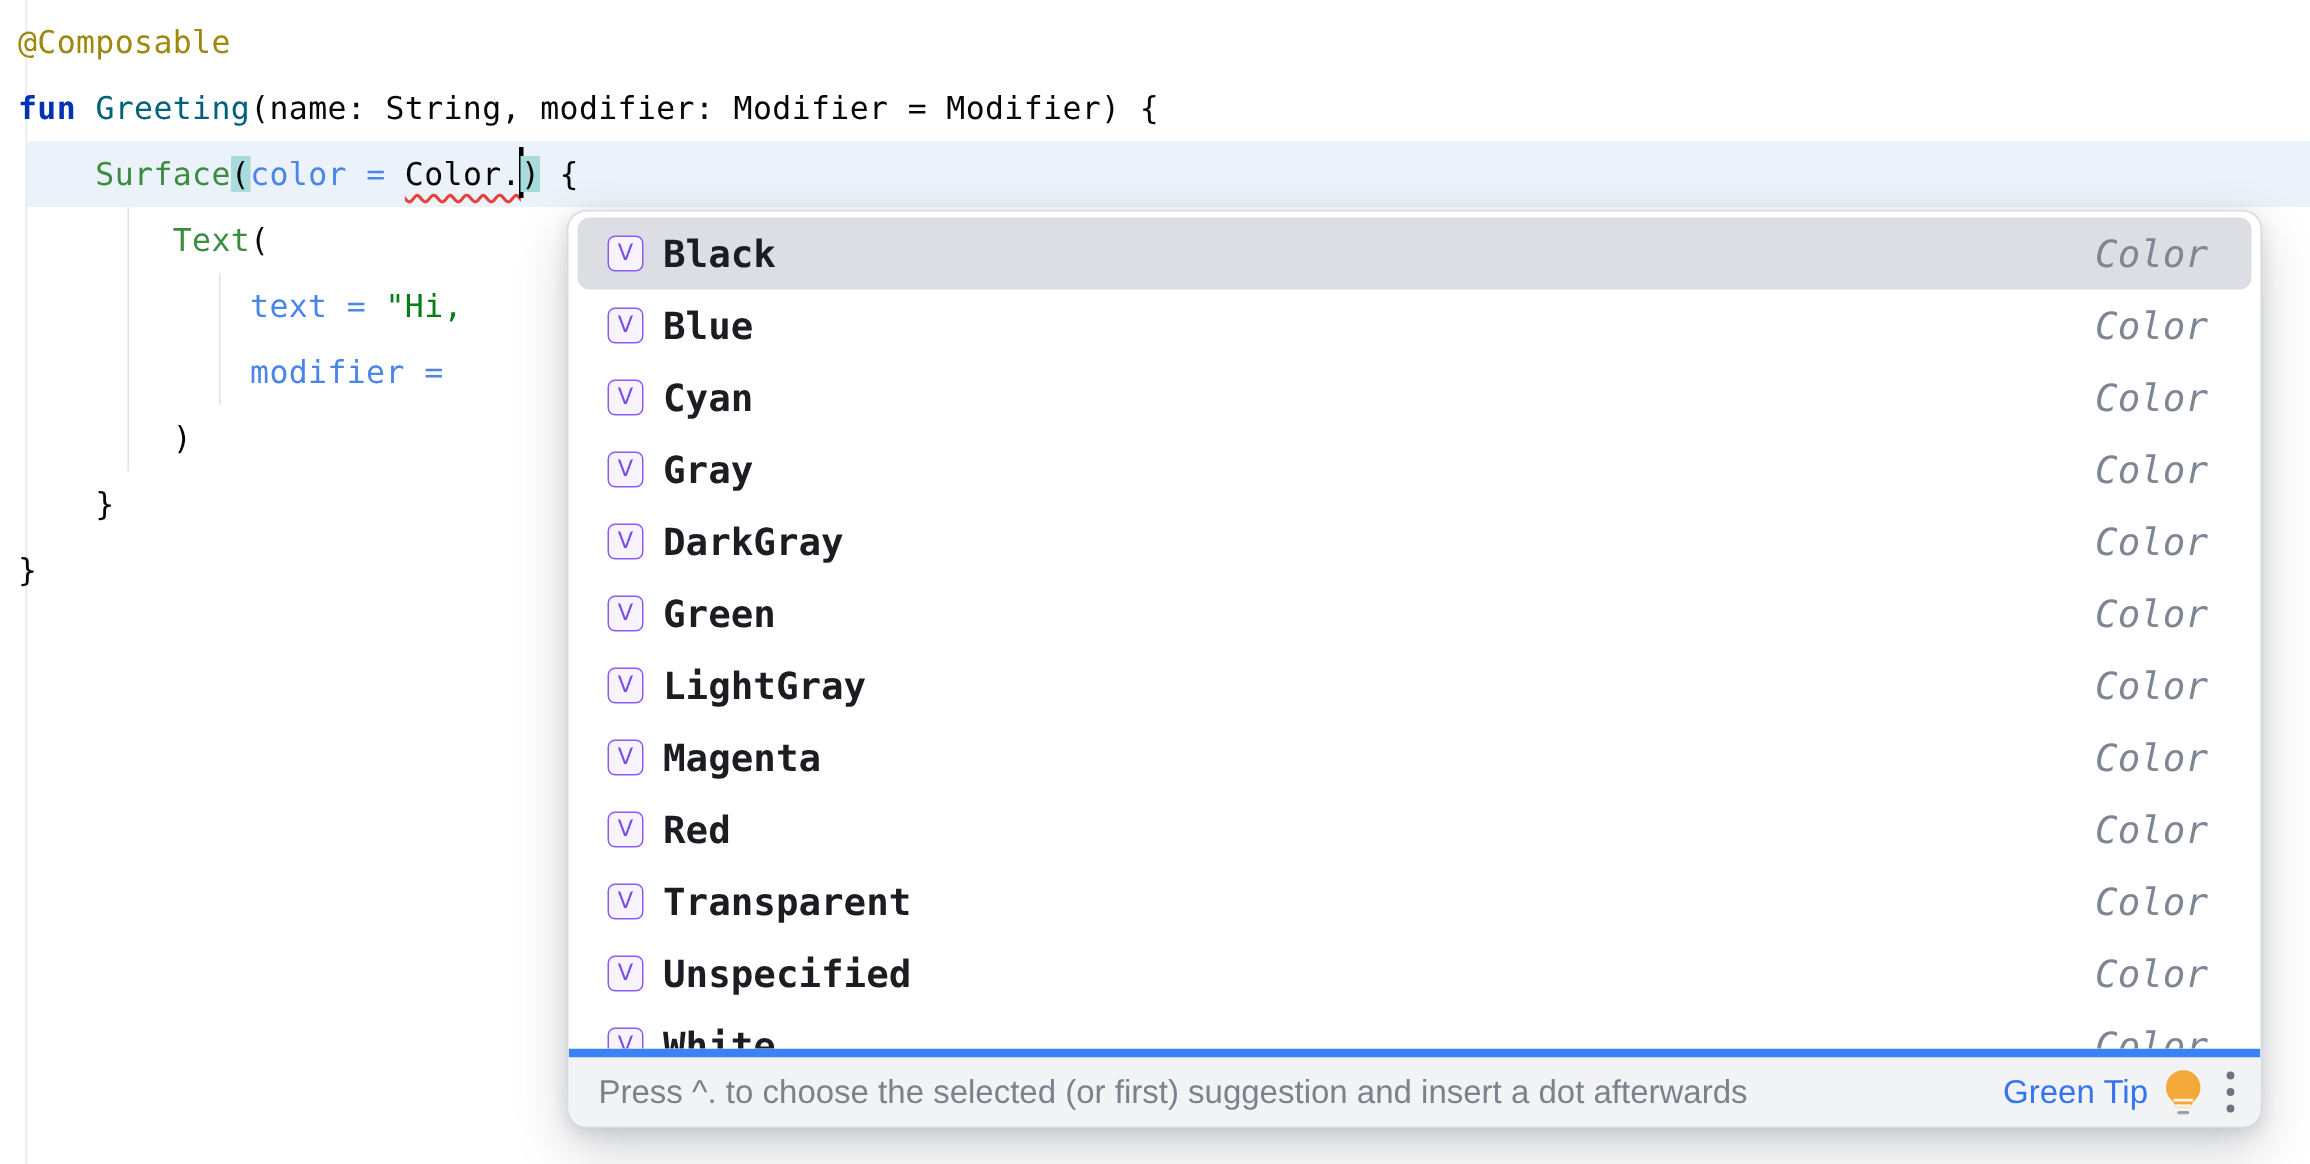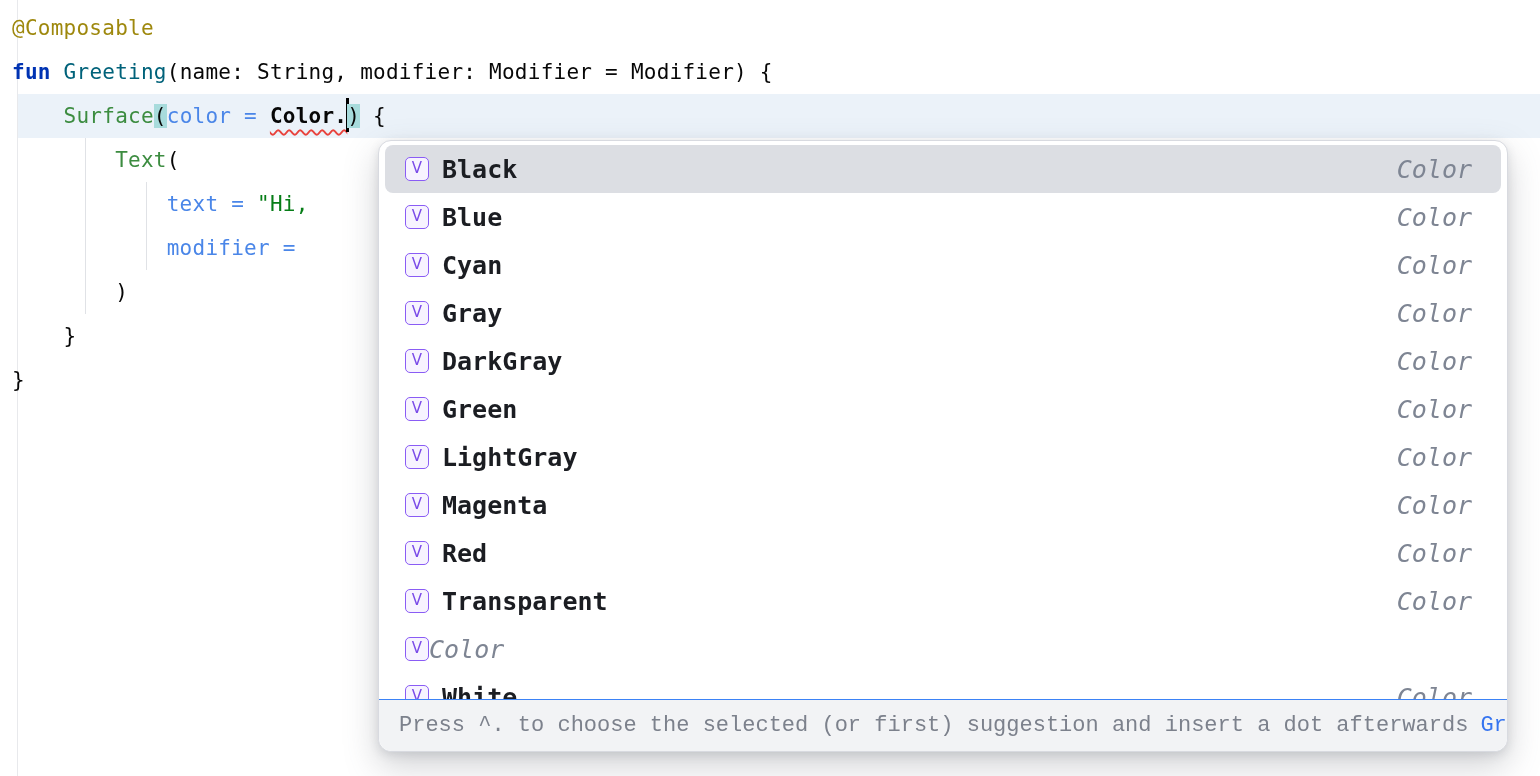--- a/index.html
+++ b/index.html
@@ -25,42 +25,42 @@
     letter-spacing:.25px;white-space:pre;color:var(--plain);}
   .tk-ann{color:var(--annotation);}
   .tk-kw{color:var(--keyword);font-weight:bold;}
   .tk-fn{color:var(--fndecl);text-align:right;}
   .tk-call{color:var(--call);}
   .tk-named{color:var(--named);}
   .tk-str{color:var(--string);}
   .tk-plain{color:var(--plain);}
   .match{background:var(--paren);}
   .squig{text-decoration-line:underline;text-decoration-style:wavy;
-    text-decoration-color:var(--squiggle);text-decoration-thickness:2px;text-underline-offset:6px;font-weight:bold;}
+    text-decoration-color:var(--squiggle);text-decoration-thickness:2px;text-underline-offset:6px;}
   .caret{display:inline-block;width:3px;height:34px;background:#000;
     vertical-align:middle;margin:0 -2px 4px -1px;}
 
   .popup{position:absolute;left:378px;top:140px;width:1130px;height:612px;z-index:5;
     background:#fff;border:1px solid var(--popupborder);border-radius:13px;
     box-shadow:0 14px 34px rgba(90,95,105,.28),0 3px 10px rgba(90,95,105,.16);
     display:flex;flex-direction:column;overflow:hidden;}
   .list{flex:1;padding-top:4px;overflow:hidden;}
   .row{height:48px;margin:0 6px;border-radius:8px;display:flex;align-items:center;
     padding:0 29px 0 20px;}
   .row.selected{background:var(--selection);}
   .vicon{width:24px;height:24px;flex:0 0 24px;border:1.5px solid var(--iconborder);
     border-radius:5px;background:var(--iconbg);color:var(--iconpurple);
     font-family:"DejaVu Sans",sans-serif;font-size:15px;line-height:21px;
     text-align:center;}
   .row .name{margin-left:13px;flex:1;font-size:25px;font-weight:bold;color:var(--itemtext);}
   .row .type{font-size:25px;color:var(--typelabel);font-style:italic;}
 
-  .hintbar{height:52px;background:var(--hintbar);border-top:1px solid #3b82f6;
+  .hintbar{height:52px;background:var(--hintbar);border-top:6px solid #3b82f6;
     border-radius:0 0 13px 13px;display:flex;align-items:center;
-    padding:0 16px 0 20px;font-family:Liberation Mono, monospace;font-size:22px;}
+    padding:0 16px 0 20px;font-family:Liberation Sans, sans-serif;font-size:22px;}
   .hint{color:var(--hinttext);flex:1;white-space:nowrap;}
   .next-tip{color:var(--link);text-decoration:none;margin:0 10px 0 12px;white-space:nowrap;cursor:pointer;}
   .bulb{display:flex;align-items:center;margin-right:14px;}
   .kebab{display:flex;align-items:center;}
 </style>
 </head>
 <body>
 
 <div class="gutter-sep"></div>
 <div class="caret-line"></div>
@@ -126,20 +126,21 @@
         <span class="name">Red</span>
         <span class="type">Color</span>
       </div>
       <div class="row">
         <span class="vicon">V</span>
         <span class="name">Transparent</span>
         <span class="type">Color</span>
       </div>
       <div class="row">
         <span class="vicon">V</span>
+        <span class="name">Unspecified</span>
         <span class="type">Color</span>
       </div>
       <div class="row">
         <span class="vicon">V</span>
         <span class="name">White</span>
         <span class="type">Color</span>
       </div>
     </div>
   <div class="hintbar">
     <span class="hint">Press ^. to choose the selected (or first) suggestion and insert a dot afterwards</span>

